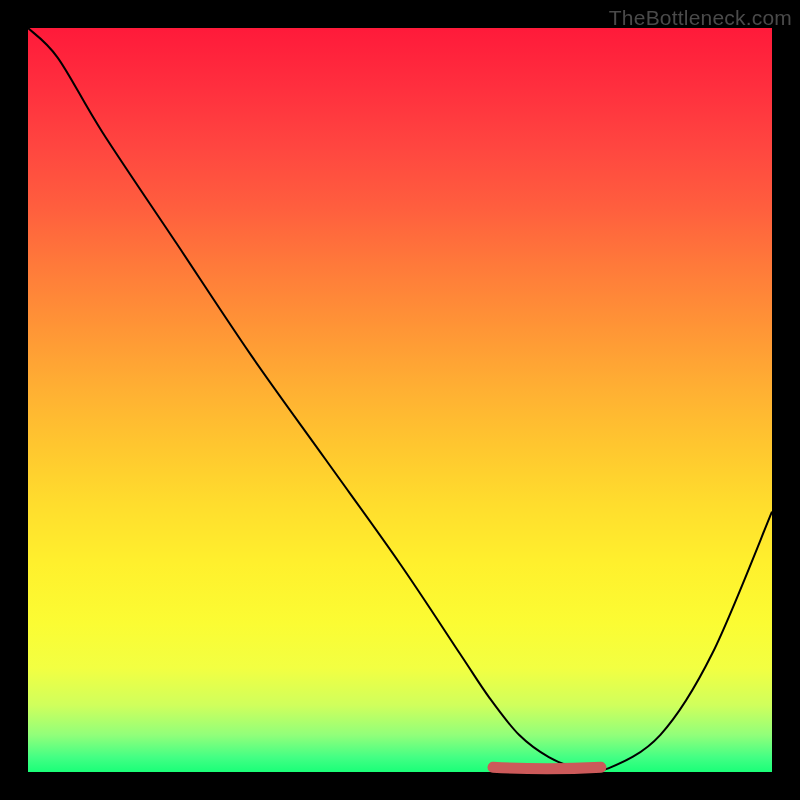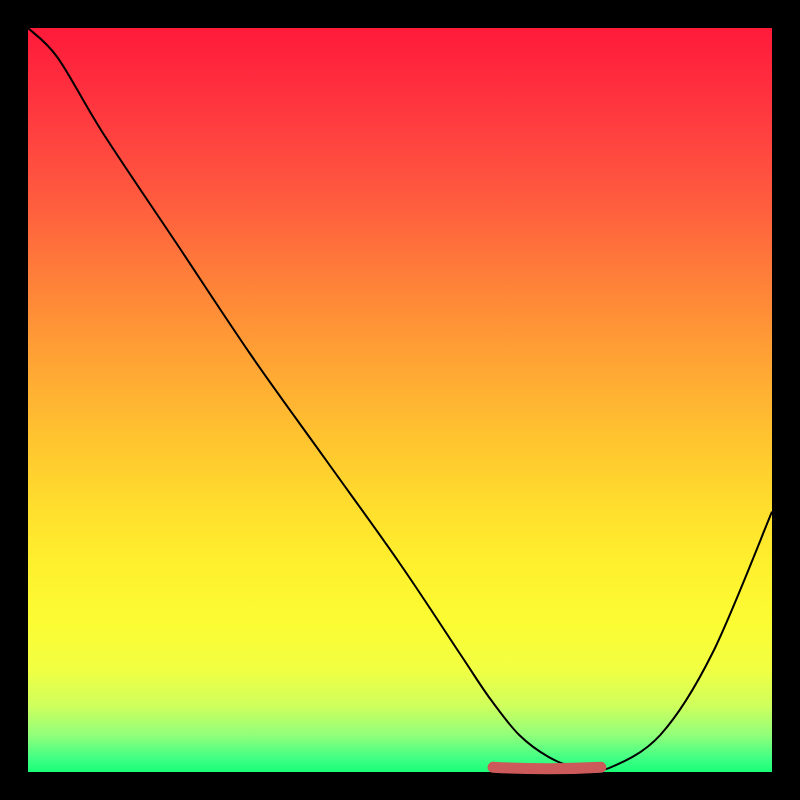--- a/index.html
+++ b/index.html
@@ -27,20 +27,21 @@
       #1aff78 100%);
   }
   svg.curve { position: absolute; left: 0; top: 0; width: 100%; height: 100%; overflow: visible; }
   .thin-line { stroke: #000; stroke-width: 2; fill: none; }
   .flat-marker { stroke: #cc5a5a; stroke-width: 11; stroke-linecap: round; fill: none; }
 </style>
 </head>
 <body>
 
 <div class="outer-frame">
+  <div class="watermark">TheBottleneck.com</div>
   <div class="plot-area">
     <div class="gradient-bg"></div>
     <svg class="curve" viewBox="0 0 744 744" preserveAspectRatio="none">
       <path id="main-curve" class="thin-line" d="M 0.0 0.0 C 5.0 5.0, 17.4 12.4, 29.8 29.8 C 42.2 47.1, 54.6 73.2, 74.4 104.2 C 94.2 135.2, 124.0 178.6, 148.8 215.8 C 173.6 253.0, 198.4 291.4, 223.2 327.4 C 248.0 363.3, 272.8 396.8, 297.6 431.5 C 322.4 466.2, 349.7 503.4, 372.0 535.7 C 394.3 567.9, 416.6 602.6, 431.5 625.0 C 446.4 647.3, 451.4 656.0, 461.3 669.6 C 471.2 683.2, 481.1 696.9, 491.0 706.8 C 501.0 716.7, 510.9 723.5, 520.8 729.1 C 530.7 734.7, 540.6 738.4, 550.6 740.3 C 560.5 742.1, 566.7 745.9, 580.3 740.3 C 594.0 734.7, 615.0 726.0, 632.4 706.8 C 649.8 687.6, 665.9 662.2, 684.5 625.0 C 703.1 587.8, 734.1 507.2, 744.0 483.6"></path>
       <path id="flat-region" class="flat-marker" d="M 465.0 739.3 Q 518.9 742.3 572.9 739.3"></path>
     </svg>
   </div>
 </div>
 
 </body></html>

